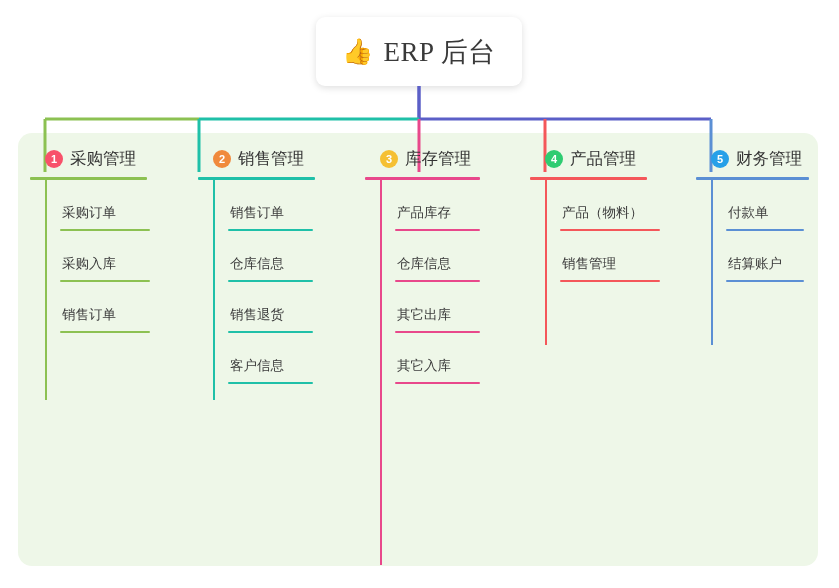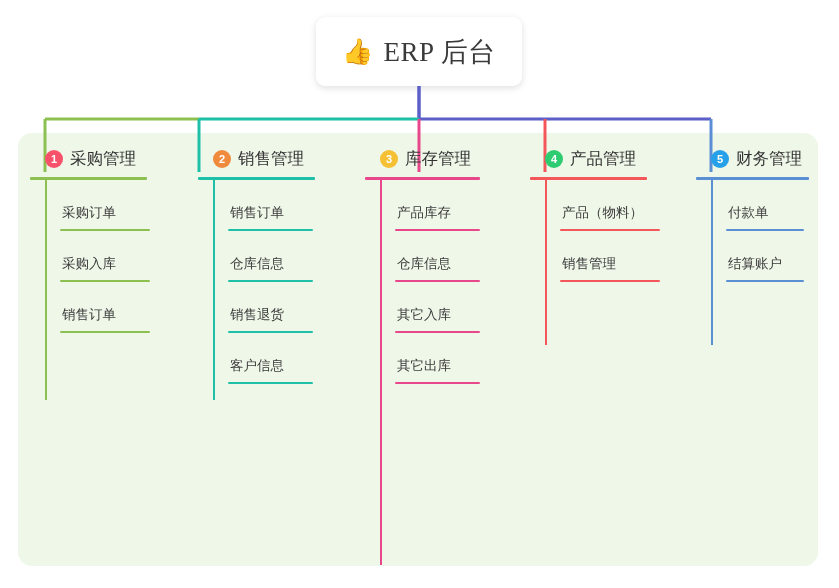--- a/index.html
+++ b/index.html
@@ -228,25 +228,25 @@
           <div class="spine" style="background: rgb(232, 72, 139); height: 385px;"></div>
           <div class="leaf">
             <span class="leaf-text">产品库存</span>
             <div class="leaf-rule" style="background: rgb(232, 72, 139); width: 85px;"></div>
           </div>
           <div class="leaf">
             <span class="leaf-text">仓库信息</span>
             <div class="leaf-rule" style="background: rgb(232, 72, 139); width: 85px;"></div>
           </div>
           <div class="leaf">
+            <span class="leaf-text">其它出库</span>
+            <div class="leaf-rule" style="background: rgb(232, 72, 139); width: 85px;"></div>
+          </div>
+          <div class="leaf">
             <span class="leaf-text">其它入库</span>
-            <div class="leaf-rule" style="background: rgb(232, 72, 139); width: 85px;"></div>
-          </div>
-          <div class="leaf">
-            <span class="leaf-text">其它出库</span>
             <div class="leaf-rule" style="background: rgb(232, 72, 139); width: 85px;"></div>
           </div>
         </div>
       </div>
       <div class="branch" style="left: 530px; width: 152px;">
         <div class="branch-head">
           <span class="badge" style="background: rgb(46, 204, 113);">4</span>
           <span class="branch-label">产品管理</span>
         </div>
         <div class="branch-rule" style="background: rgb(244, 87, 90); width: 117px;"></div>

